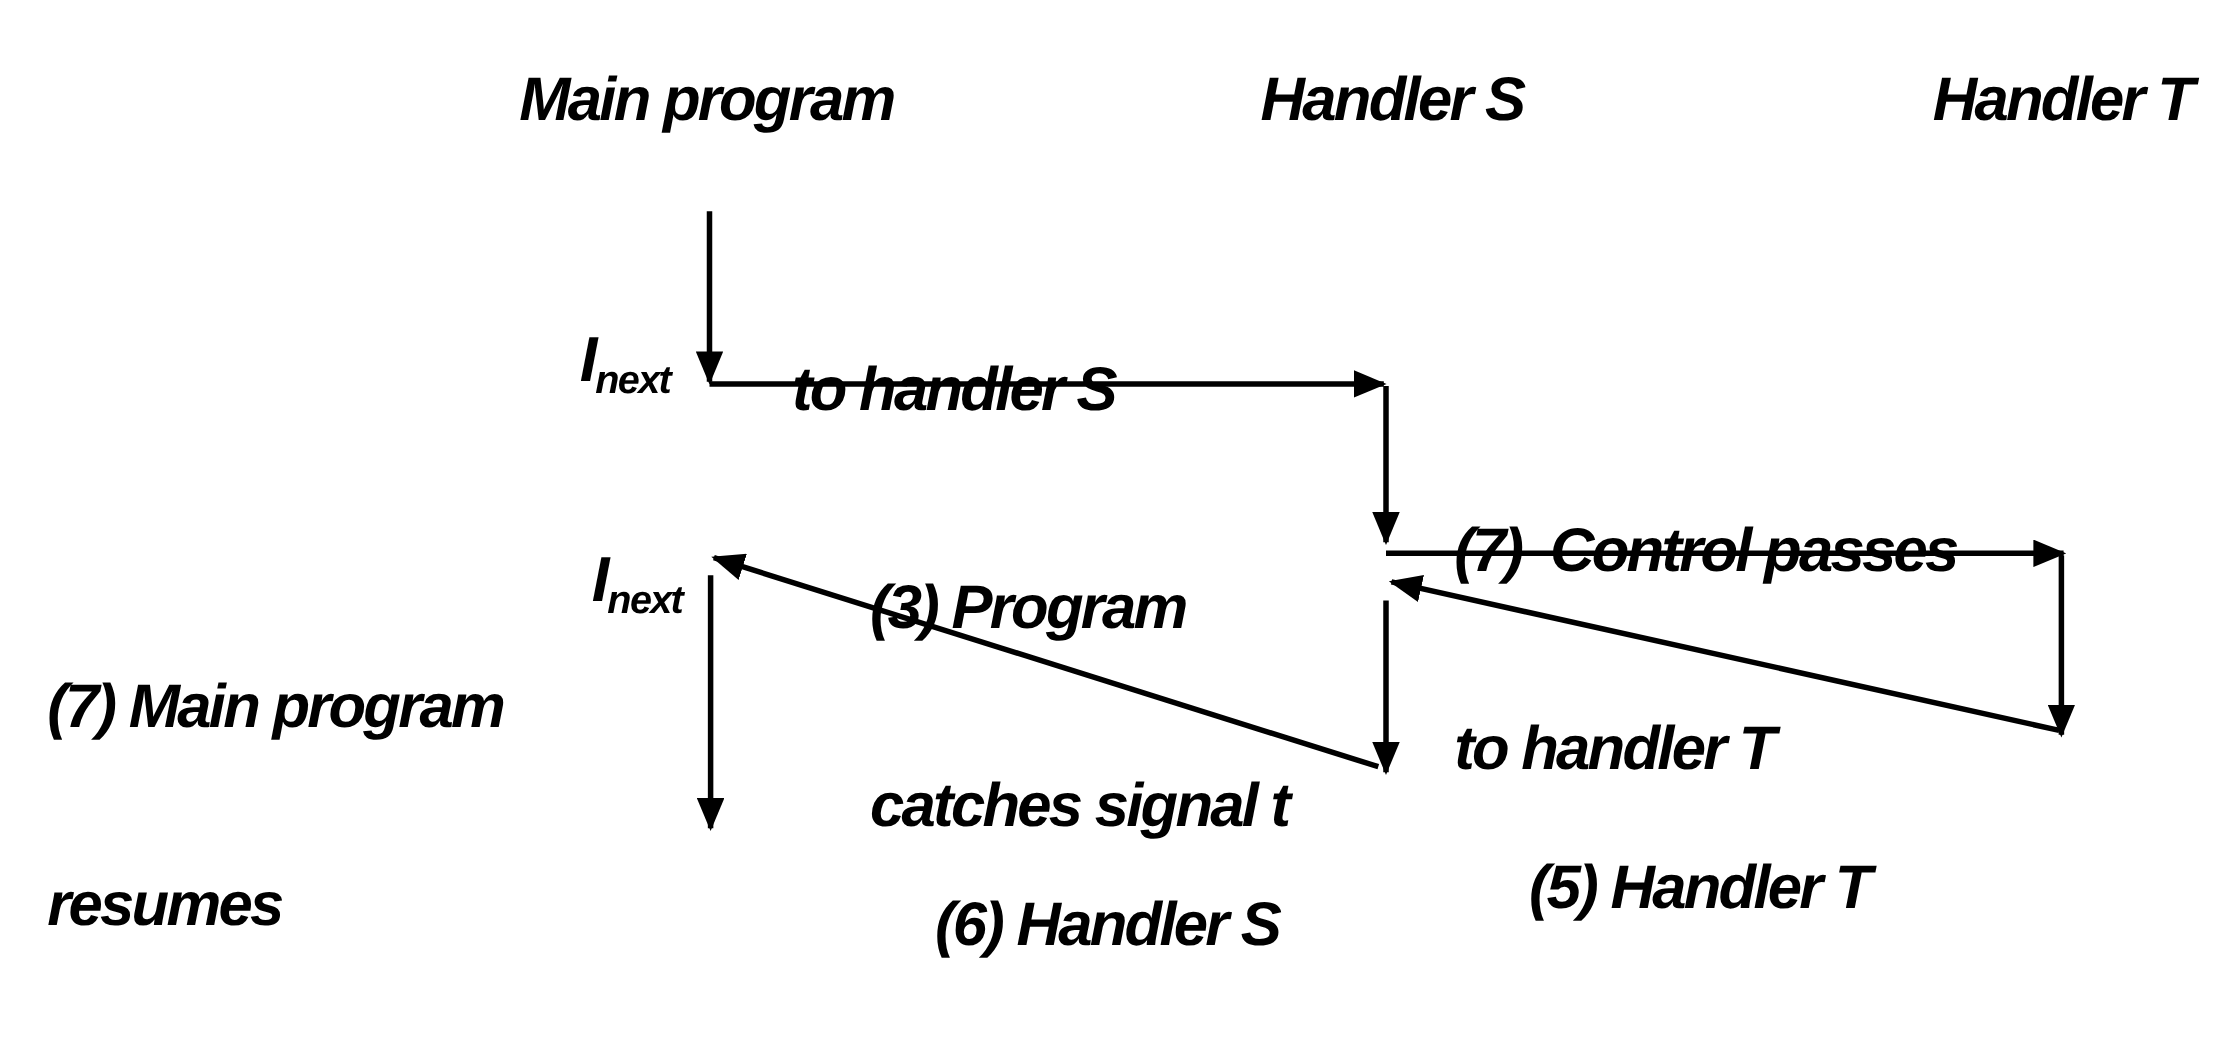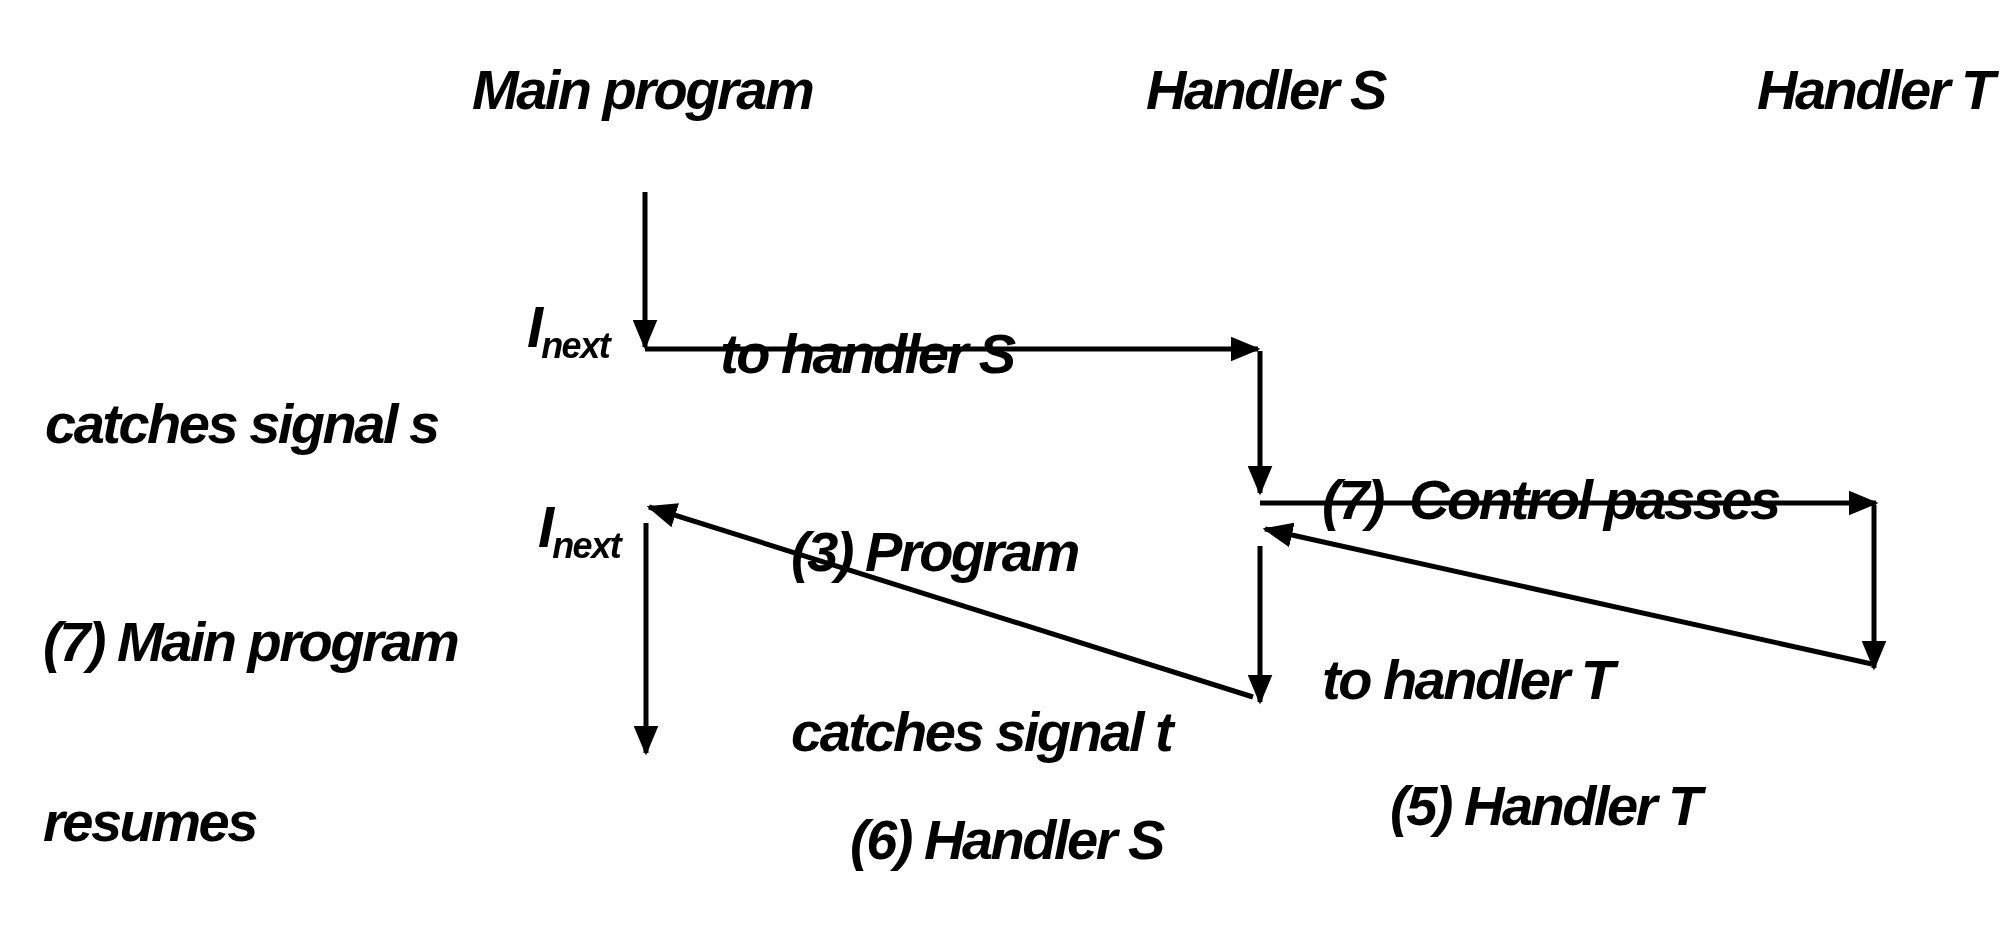--- a/index.html
+++ b/index.html
@@ -47,21 +47,20 @@
   <div class="hdr" style="left:1757px; top:60px;">Handler T</div>
 
   <div class="ilabel" style="left:527px; top:293px;">
     <span class="ibase">I</span><span class="isub">next</span>
   </div>
   <div class="ilabel" style="left:538px; top:493px;text-align:center;">
     <span class="ibase">I</span><span class="isub">next</span>
   </div>
 
   <div class="note" style="left:45px; top:274px;">
-    <div>catches signal s</div>
   </div>
 
   <div class="note" style="left:720px; top:204px;">
     <div>to handler S</div>
   </div>
 
   <div class="note" style="left:791px; top:402px;">
     <div>(3) Program</div>
     <div>catches signal t</div>
   </div>

